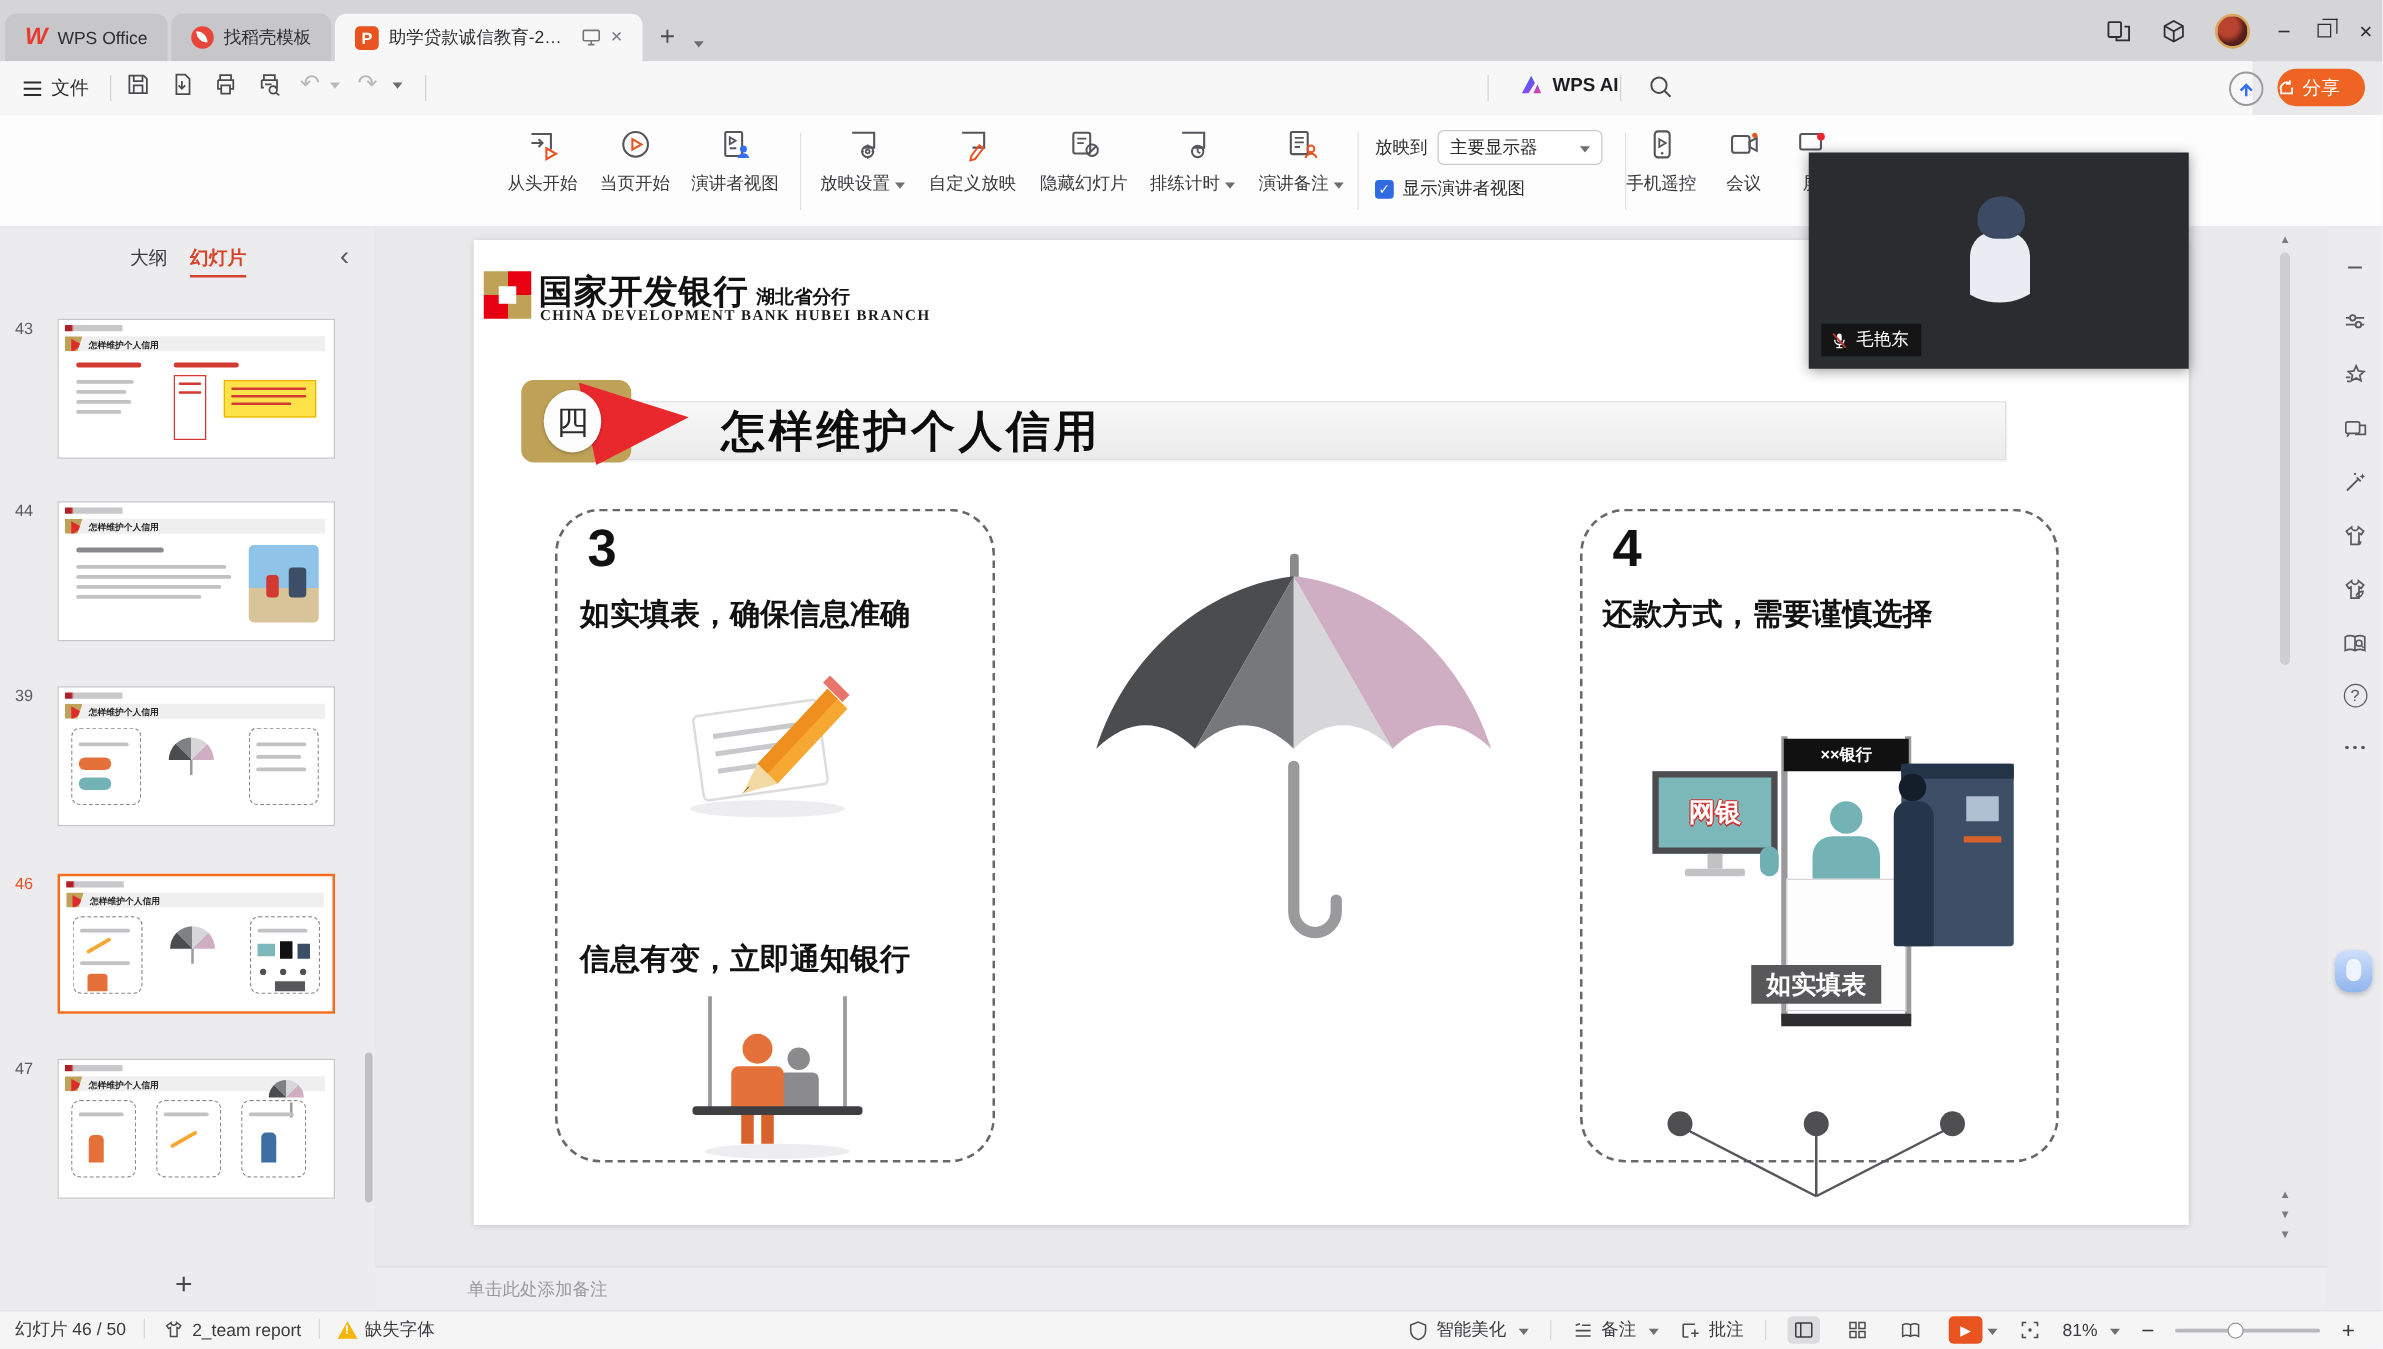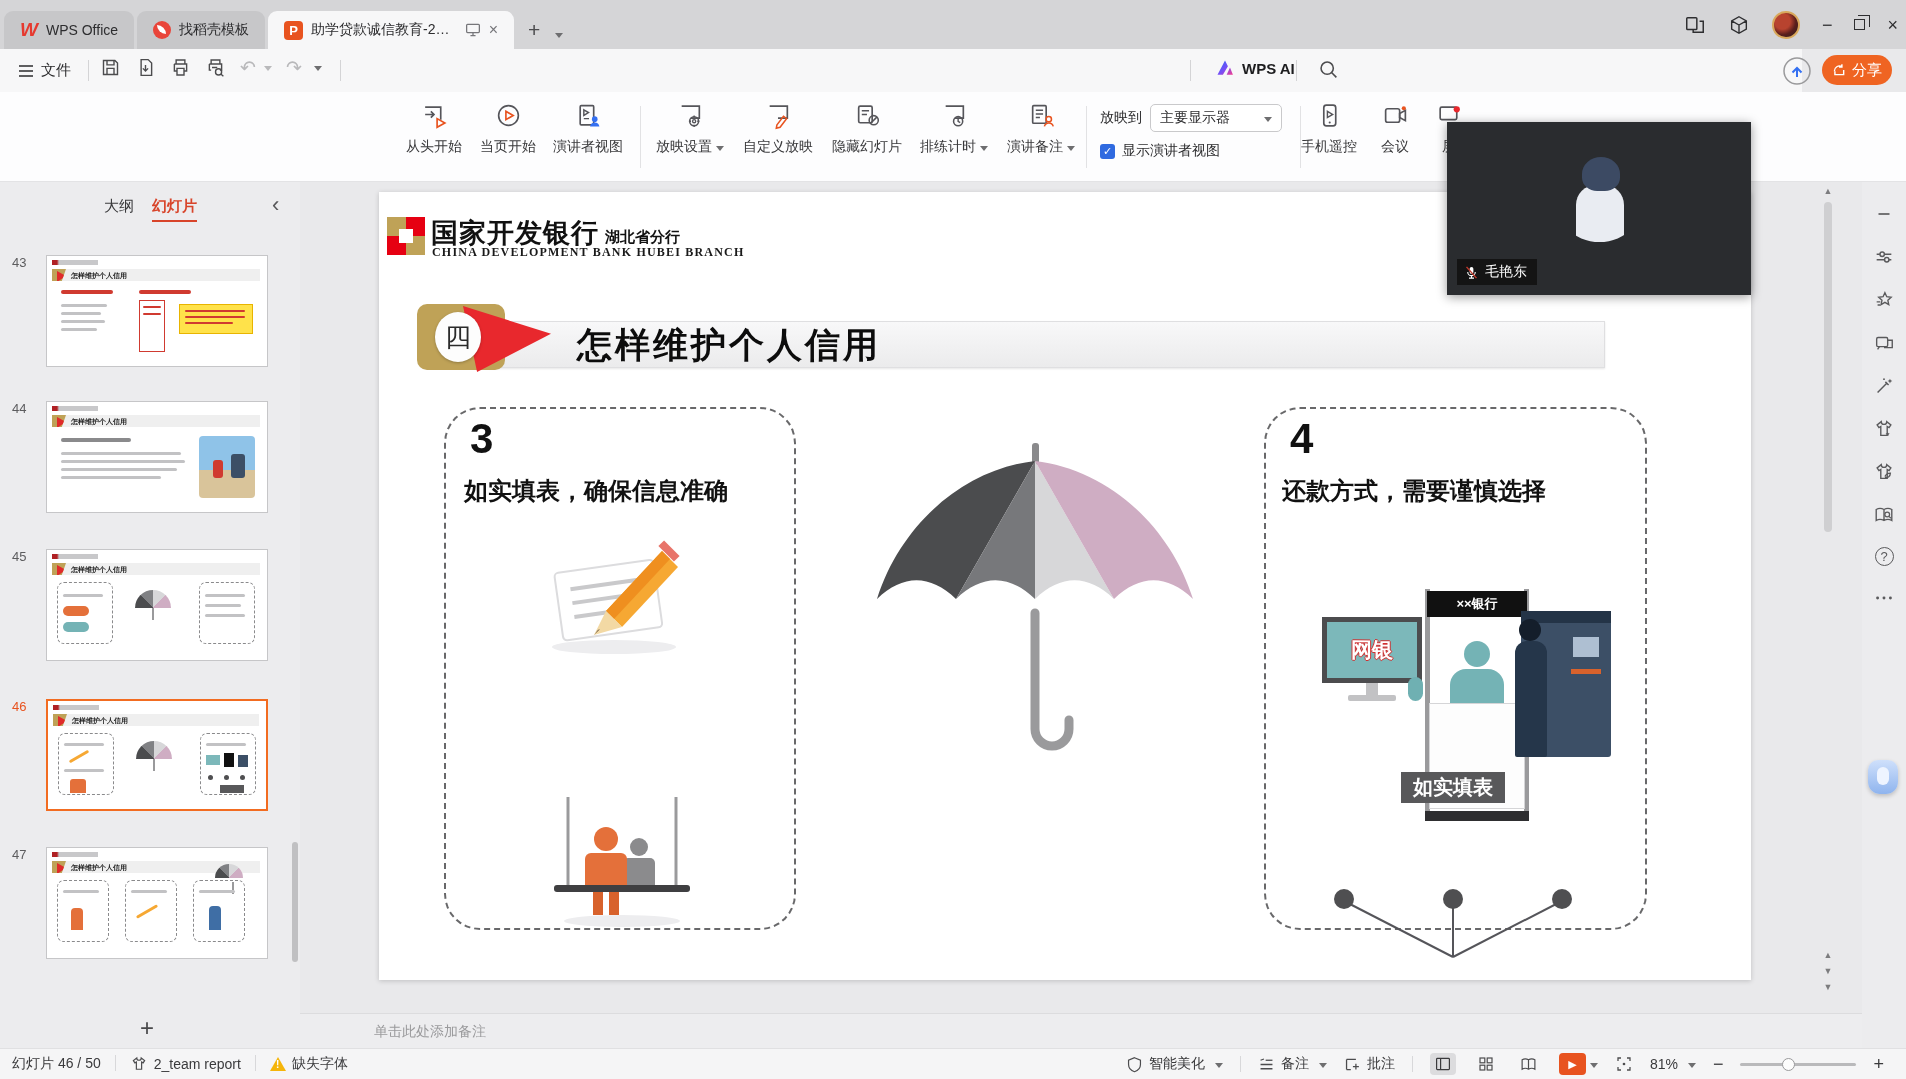--- a/index.html
+++ b/index.html
@@ -35,21 +35,21 @@
   .qicons { position:absolute; left:100px; top:8px; display:flex; align-items:center; gap:14px; }
   .qicons svg { display:block; }
   .ur { font-size:19px; color:#b9b9bb; line-height:1; }
   .menu-tabs { position:absolute; left:408px; top:0; height:43px; display:flex; align-items:center; gap:30px; font-size:15px; color:#2c2c2e; }
   .mtab { padding:9px 6px; position:relative; }
   .mtab.active { color:#d84a1a; font-weight:bold; }
   .mtab.active::after { content:""; position:absolute; left:8px; right:8px; bottom:0; height:3px; background:#d84a1a; border-radius:2px; }
   .wpsai { position:absolute; left:1215px; top:9px; display:flex; align-items:center; gap:7px; font-size:15px; font-weight:bold; color:#1d1d1f; }
   .searchbtn { position:absolute; left:1318px; top:10px; }
   .cloudup { position:absolute; left:1782px; top:7px; }
-  .sharebtn { position:absolute; left:1822px; top:6px; width:70px; height:30px; background:#ef6422; border-radius:15px; color:#fff; display:flex; align-items:center; justify-content:center; gap:6px; font-size:15px; }
+  .sharebtn { position:absolute; left:1822px; top:6px; width:70px; height:30px; background:#ef6422; border-radius:15px; color:#fff; display:flex; align-items:center; gap:6px; font-size:15px; }
 
   
   .ribbon { position:absolute; left:0; top:92px; width:1906px; height:90px; background:#fdfdfe; border-bottom:1px solid #e3e3e5; }
   .rbtn { position:absolute; top:10px; width:88px; display:flex; flex-direction:column; align-items:center; gap:9px; }
   .rbtn svg { display:block; }
   .rlabel { font-size:14px; color:#39393b; white-space:nowrap; display:flex; align-items:center; }
   .caret { width:0; height:0; border:4px solid transparent; border-top:5px solid #6e6e70; display:inline-block; margin-left:4px; position:relative; top:3px; }
   .rdiv { position:absolute; top:14px; width:1px; height:62px; background:#e2e2e4; }
   .showto { position:absolute; left:1100px; top:12px; display:flex; align-items:center; gap:8px; }
   .selectbox { width:132px; height:28px; border:1px solid #c9c9cb; border-radius:5px; background:#fff; display:flex; align-items:center; justify-content:space-between; padding:0 9px; color:#2c2c2e; }
@@ -429,21 +429,21 @@
           <div class="bar" style="left:14px;top:58px;width:124px;"></div>
           <div class="bar" style="left:14px;top:66px;width:116px;"></div>
           <div class="bar" style="left:14px;top:74px;width:100px;"></div>
           <div style="position:absolute;left:152px;top:34px;width:56px;height:62px;background:linear-gradient(180deg,#8fc3e8 0 55%,#d9c49a 55% 100%);border-radius:4px;"></div>
           <div style="position:absolute;left:166px;top:58px;width:10px;height:18px;background:#d03a30;border-radius:3px;"></div>
           <div style="position:absolute;left:184px;top:52px;width:14px;height:24px;background:#3c4f66;border-radius:3px;"></div>
         </div>
       </div>
 
       <div class="thumb-row" style="top:367px;">
-        <span class="tnum">45</span>
+        <span class="tnum">39</span>
         <div class="thumb">
           <div class="t-logo"></div>
           <div class="t-banner">
               <span class="t-chip"></span>
               <span class="t-title">怎样维护个人信用</span>
             </div>
           <div class="dbox" style="left:10px;"></div>
           <div class="bar" style="left:16px;top:44px;width:40px;"></div>
           <div style="position:absolute;left:16px;top:56px;width:26px;height:10px;background:#e4703a;border-radius:5px;"></div>
           <div style="position:absolute;left:16px;top:72px;width:26px;height:10px;background:#74b3b5;border-radius:5px;"></div>
@@ -531,20 +531,21 @@
               <line x1="36" y1="46" x2="108" y2="46" stroke="#c9c9cb" stroke-width="4"></line>
               <line x1="36" y1="60" x2="108" y2="60" stroke="#c9c9cb" stroke-width="4"></line>
               <line x1="36" y1="74" x2="86" y2="74" stroke="#c9c9cb" stroke-width="4"></line>
             </g>
             <polygon points="126,14 142,30 86,90 70,74" fill="#f6a833"></polygon>
             <polygon points="126,14 134,22 78,82 70,74" fill="#ef8f1f"></polygon>
             <polygon points="70,74 86,90 58,98" fill="#f3d9a4"></polygon>
             <polygon points="64,92 58,98 62,93" fill="#4a3b2a"></polygon>
             <rect x="122" y="10" width="22" height="8" transform="rotate(45 133 14)" fill="#e8746a"></rect>
           </svg>
+          <div class="card-line" style="top:342px;">信息有变，立即通知银行</div>
           <svg width="170" height="130" viewBox="0 0 170 130" style="position:absolute;left:90px;top:388px;">
             <line x1="32" y1="0" x2="32" y2="90" stroke="#9a9a9c" stroke-width="3"></line>
             <line x1="140" y1="0" x2="140" y2="90" stroke="#9a9a9c" stroke-width="3"></line>
             <ellipse cx="86" cy="124" rx="58" ry="6" fill="#ededef"></ellipse>
             <circle cx="103" cy="50" r="9" fill="#8b8b8d"></circle>
             <path d="M92 61 h22 a5 5 0 0 1 5 5 v24 h-32 v-24 a5 5 0 0 1 5 -5 z" fill="#8b8b8d"></path>
             <circle cx="70" cy="42" r="12" fill="#e4703a"></circle>
             <path d="M55 56 h30 a6 6 0 0 1 6 6 v28 h-42 v-28 a6 6 0 0 1 6 -6 z" fill="#e4703a"></path>
             <rect x="57" y="90" width="10" height="28" fill="#d8622c"></rect>
             <rect x="73" y="90" width="10" height="28" fill="#d8622c"></rect>

